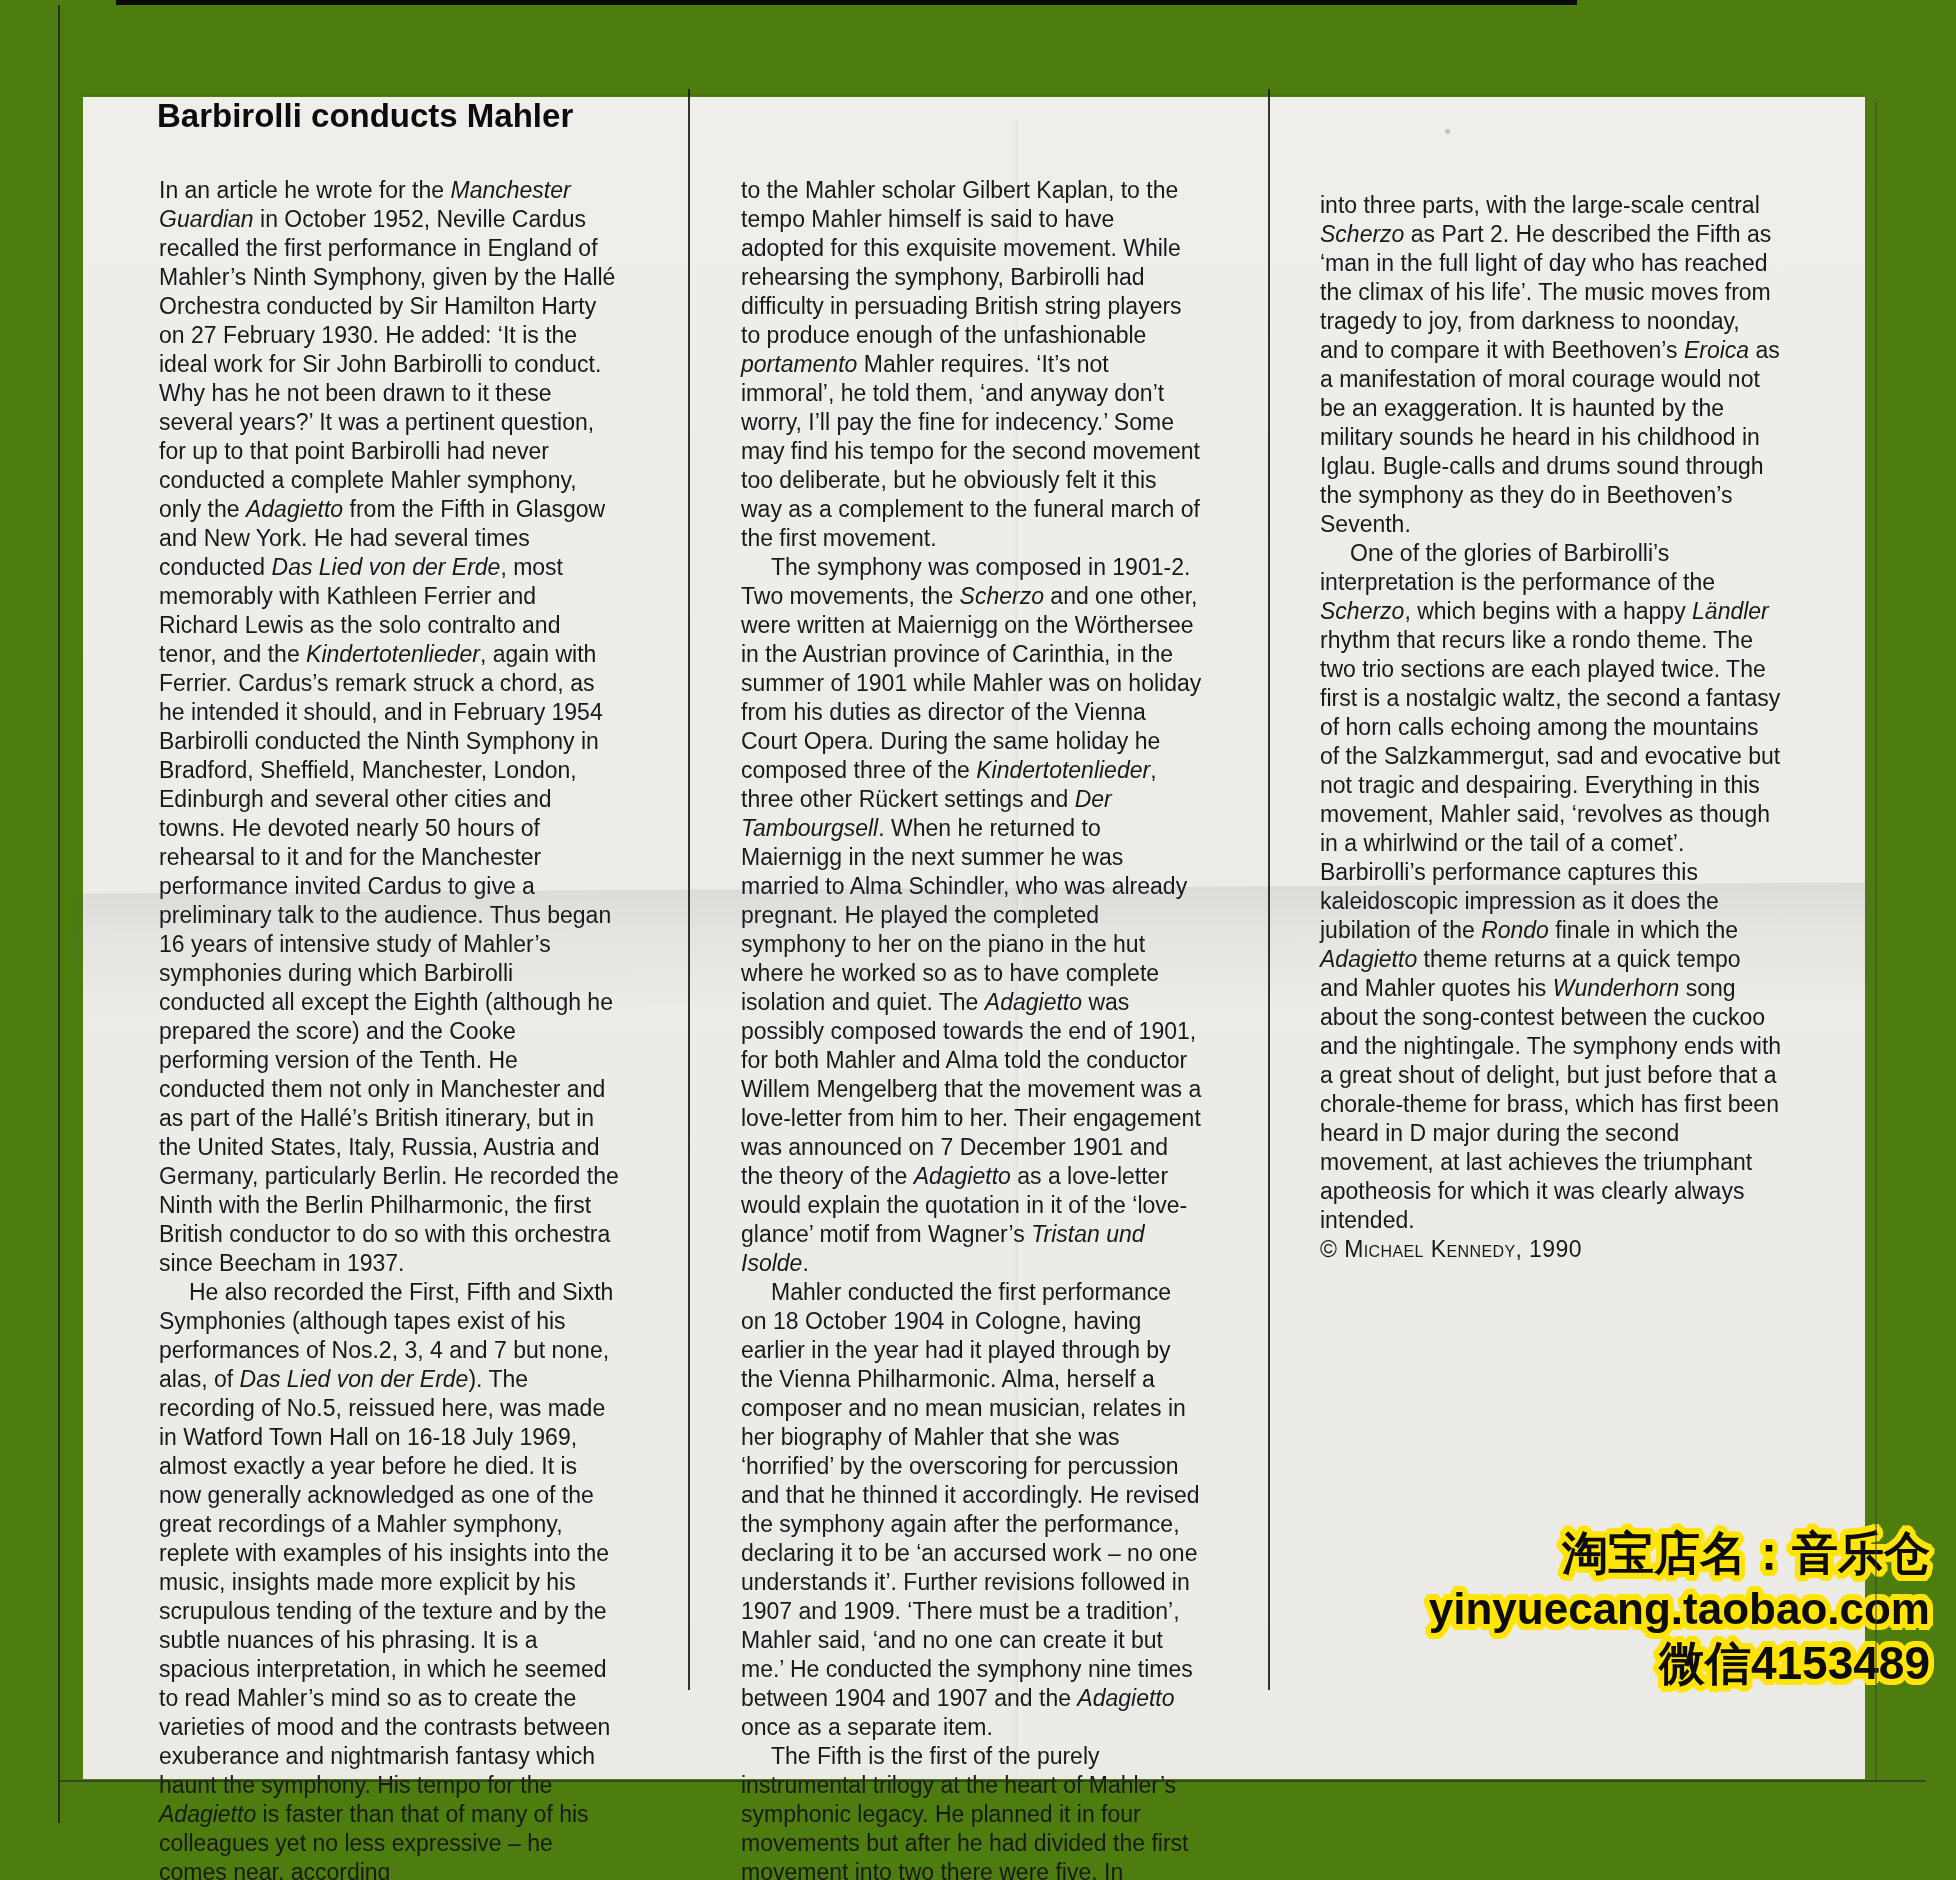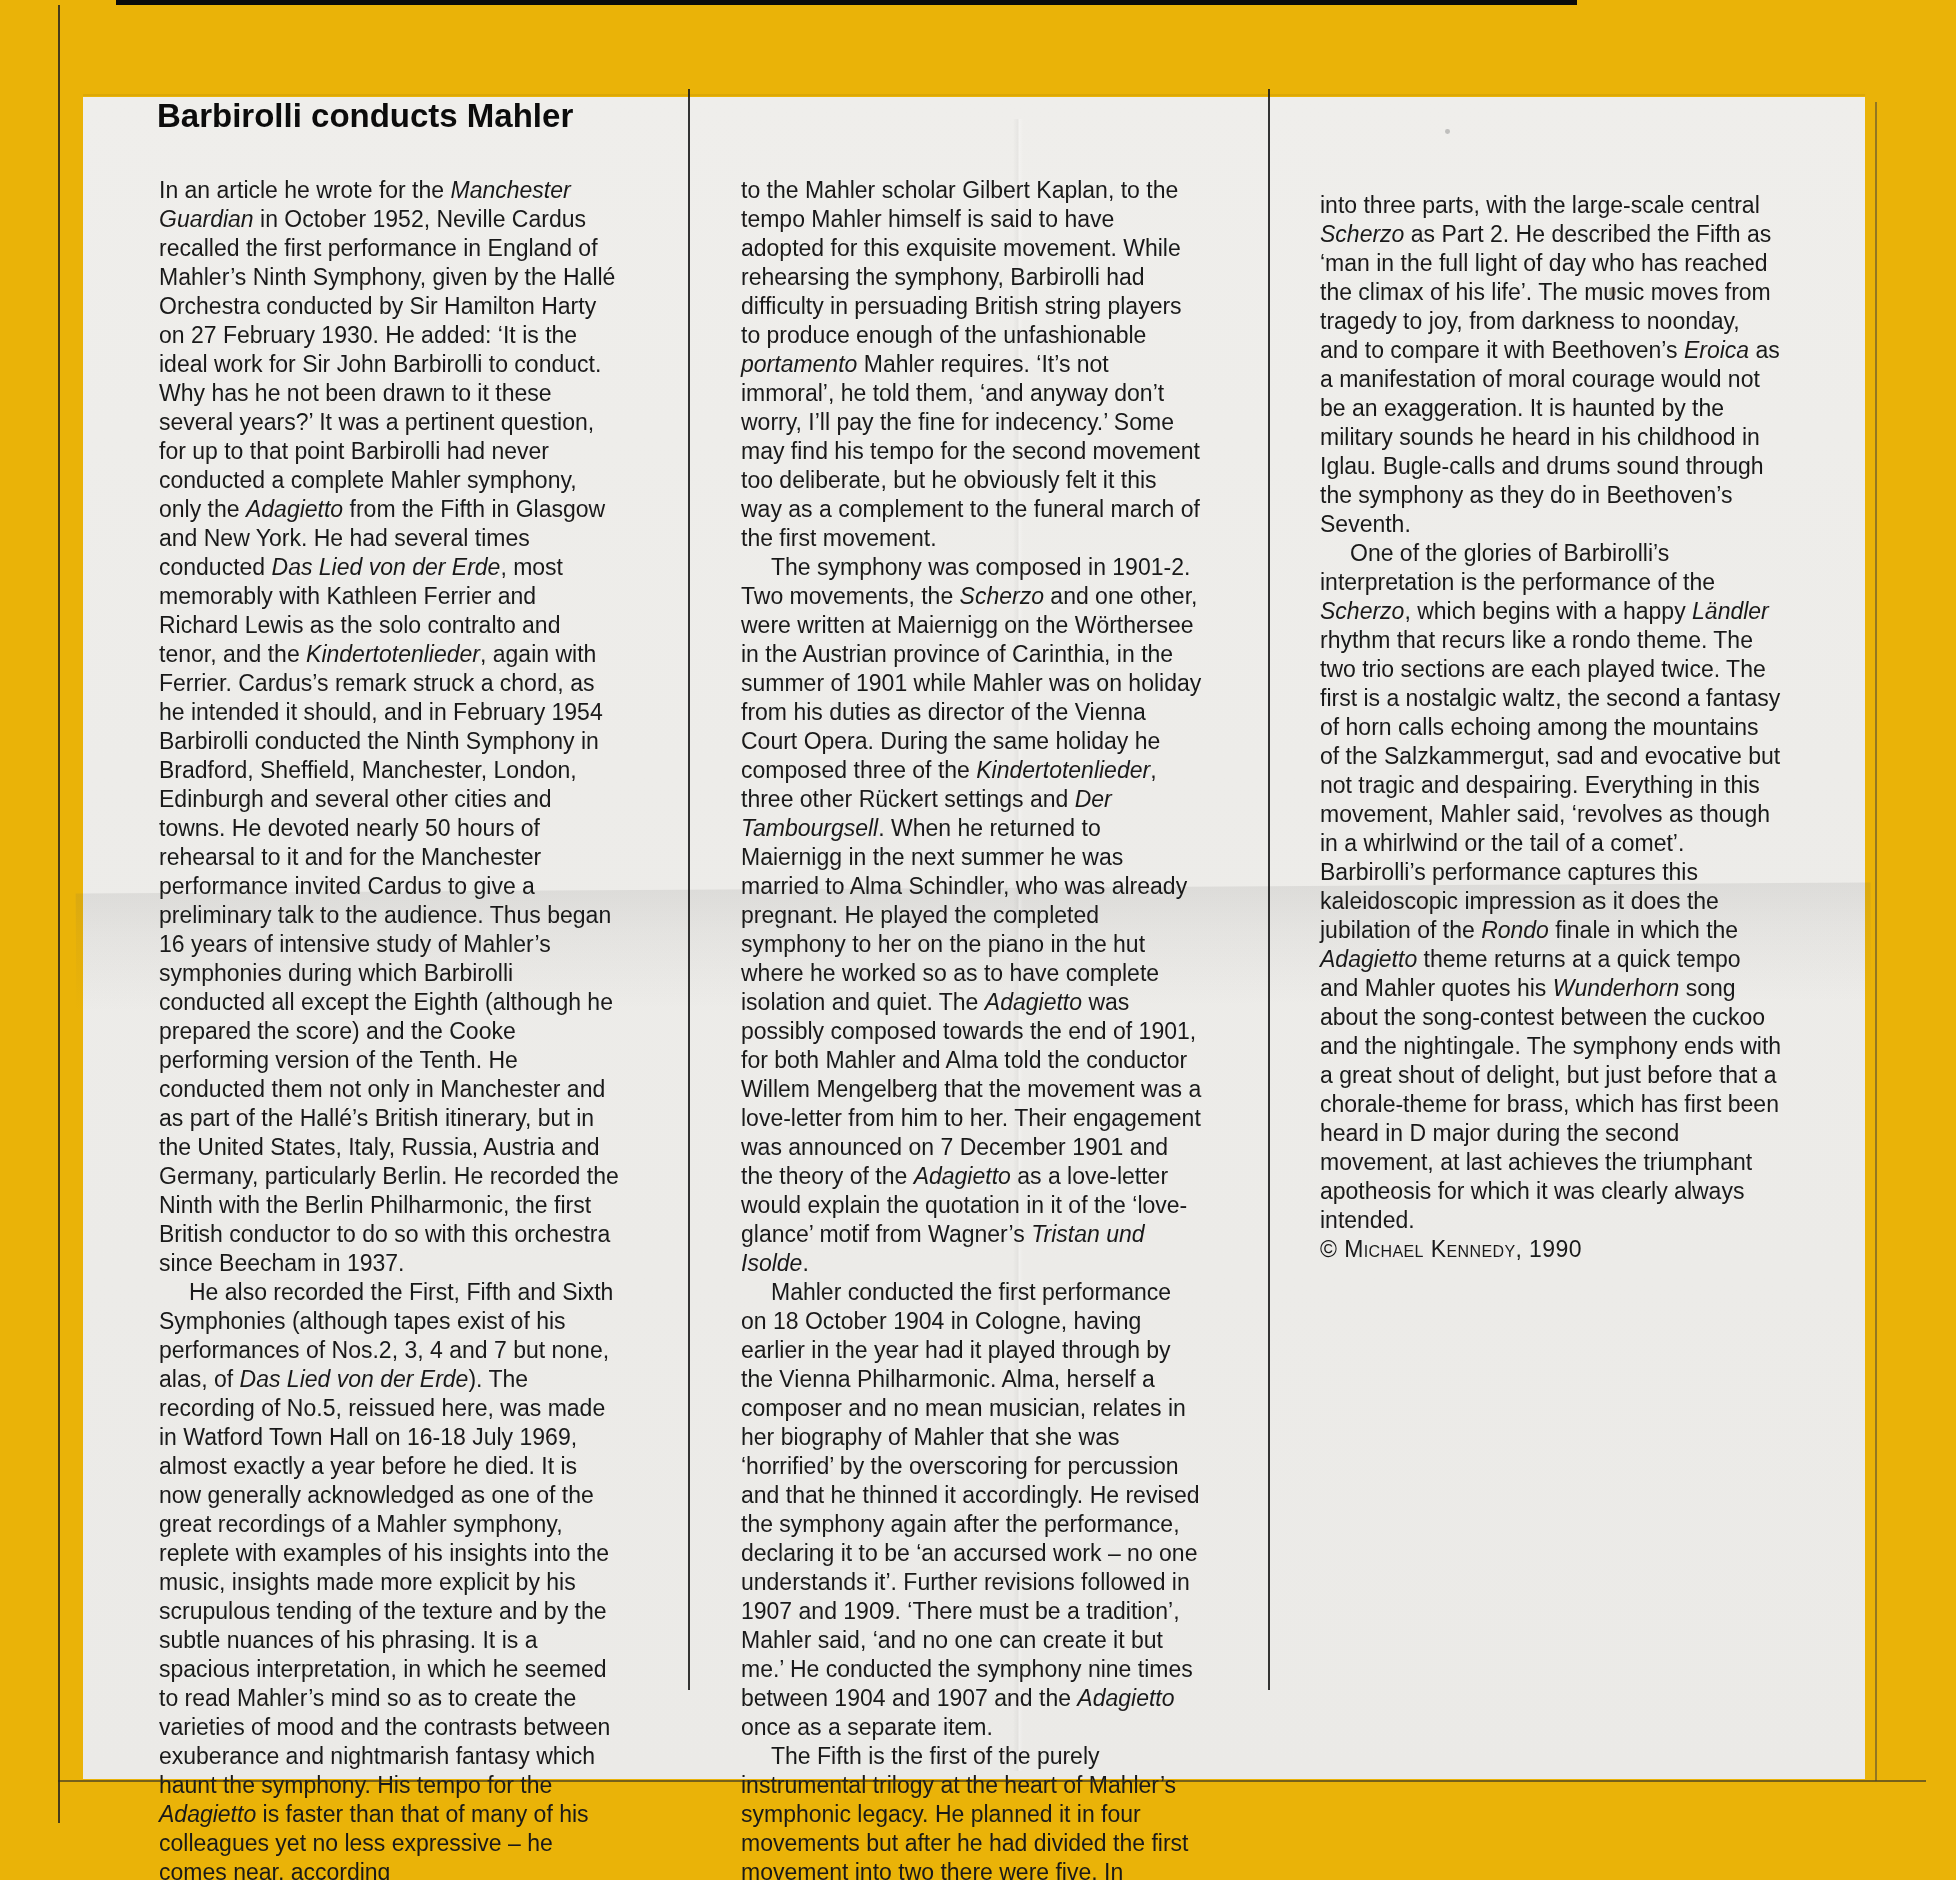--- a/index.html
+++ b/index.html
@@ -1,21 +1,21 @@
 <!DOCTYPE html>
 <html style="--wm-outline: #ffe408; --wm-text: #0c0c0c;font-size:12.7px"><head>
 <meta charset="utf-8">
 <style>
   html,body{margin:0;padding:0;}
   body{
     width:1957px;height:1880px;overflow:hidden;
     background:#fafaf7;
     font-family:"Liberation Sans","DejaVu Sans",sans-serif;
   }
-  #screen{position:relative;width:1957px;height:1880px;background:#eab308;}
+  #screen{position:relative;width:1957px;height:1880px;background:#4d7c0f;}
   
   .paper{
     position:absolute;left:83px;top:97px;width:1782px;height:1682px;
     background:linear-gradient(to bottom, #efeeeb 0%, #edecE9 40%, #ebeae7 100%);
   }
   .paper-top-edge{position:absolute;left:83px;top:94px;width:1782px;height:2.4px;background:rgba(0,0,0,0.06);}
   .scanner-strip{position:absolute;left:116px;top:0;width:1461px;height:4.8px;background:#0b0b0b;}
   .edge-left{position:absolute;left:58px;top:4.8px;width:1.6px;height:1818px;background:rgba(30,30,30,0.8);}
   .edge-bottom{position:absolute;left:58px;top:1780px;width:1868px;height:1.6px;background:rgba(40,40,40,0.6);}
   .edge-right{position:absolute;left:1875px;top:102px;width:1.6px;height:1679px;background:rgba(60,60,60,0.5);}
@@ -99,17 +99,22 @@
       <p class="indent"><span>The symphony was composed in 1901-2. Two movements, the </span><em>Scherzo</em><span> and one other, were written at Maiernigg on the Wörthersee in the Austrian province of Carinthia, in the summer of 1901 while Mahler was on holiday from his duties as director of the Vienna Court Opera. During the same holiday he composed three of the </span><em>Kindertotenlieder</em><span>, three other Rückert settings and </span><em>Der Tambourgsell</em><span>. When he returned to Maiernigg in the next summer he was married to Alma Schindler, who was already pregnant. He played the completed symphony to her on the piano in the hut where he worked so as to have complete isolation and quiet. The </span><em>Adagietto</em><span> was possibly composed towards the end of 1901, for both Mahler and Alma told the conductor Willem Mengelberg that the movement was a love-letter from him to her. Their engagement was announced on 7 December 1901 and the theory of the </span><em>Adagietto</em><span> as a love-letter would explain the quotation in it of the ‘love-glance’ motif from Wagner’s </span><em>Tristan und Isolde</em><span>.</span></p>
       <p class="indent"><span>Mahler conducted the first performance on 18 October 1904 in Cologne, having earlier in the year had it played through by the Vienna Philharmonic. Alma, herself a composer and no mean musician, relates in her biography of Mahler that she was ‘horrified’ by the overscoring for percussion and that he thinned it accordingly. He revised the symphony again after the performance, declaring it to be ‘an accursed work – no one understands it’. Further revisions followed in 1907 and 1909. ‘There must be a tradition’, Mahler said, ‘and no one can create it but me.’ He conducted the symphony nine times between 1904 and 1907 and the </span><em>Adagietto</em><span> once as a separate item.</span></p>
       <p class="indent"><span>The Fifth is the first of the purely instrumental trilogy at the heart of Mahler’s symphonic legacy. He planned it in four movements but after he had divided the first movement into two there were five. In addition he divided the work</span></p>
     </div>
   <div class="col col-3">
       <p class=""><span>into three parts, with the large-scale central </span><em>Scherzo</em><span> as Part 2. He described the Fifth as ‘man in the full light of day who has reached the climax of his life’. The music moves from tragedy to joy, from darkness to noonday, and to compare it with Beethoven’s </span><em>Eroica</em><span> as a manifestation of moral courage would not be an exaggeration. It is haunted by the military sounds he heard in his childhood in Iglau. Bugle-calls and drums sound through the symphony as they do in Beethoven’s Seventh.</span></p>
       <p class="indent"><span>One of the glories of Barbirolli’s interpretation is the performance of the </span><em>Scherzo</em><span>, which begins with a happy </span><em>Ländler</em><span> rhythm that recurs like a rondo theme. The two trio sections are each played twice. The first is a nostalgic waltz, the second a fantasy of horn calls echoing among the mountains of the Salzkammergut, sad and evocative but not tragic and despairing. Everything in this movement, Mahler said, ‘revolves as though in a whirlwind or the tail of a comet’. Barbirolli’s performance captures this kaleidoscopic impression as it does the jubilation of the </span><em>Rondo</em><span> finale in which the </span><em>Adagietto</em><span> theme returns at a quick tempo and Mahler quotes his </span><em>Wunderhorn</em><span> song about the song-contest between the cuckoo and the nightingale. The symphony ends with a great shout of delight, but just before that a chorale-theme for brass, which has first been heard in D major during the second movement, at last achieves the triumphant apotheosis for which it was clearly always intended.</span></p>
       <p class=""><span class="sc">© Michael Kennedy, 1990</span></p>
     </div>
 
+  <div class="watermark">
+    <div class="wm-line wm-cjk">淘宝店名：音乐仓</div>
+    <div class="wm-line wm-url">yinyuecang.taobao.com</div>
+    <div class="wm-line wm-cjk">微信4153489</div>
+  </div>
 
   <div class="edge-bottom"></div>
   <div class="edge-right"></div>
 </div>
 
 
 </body></html>

